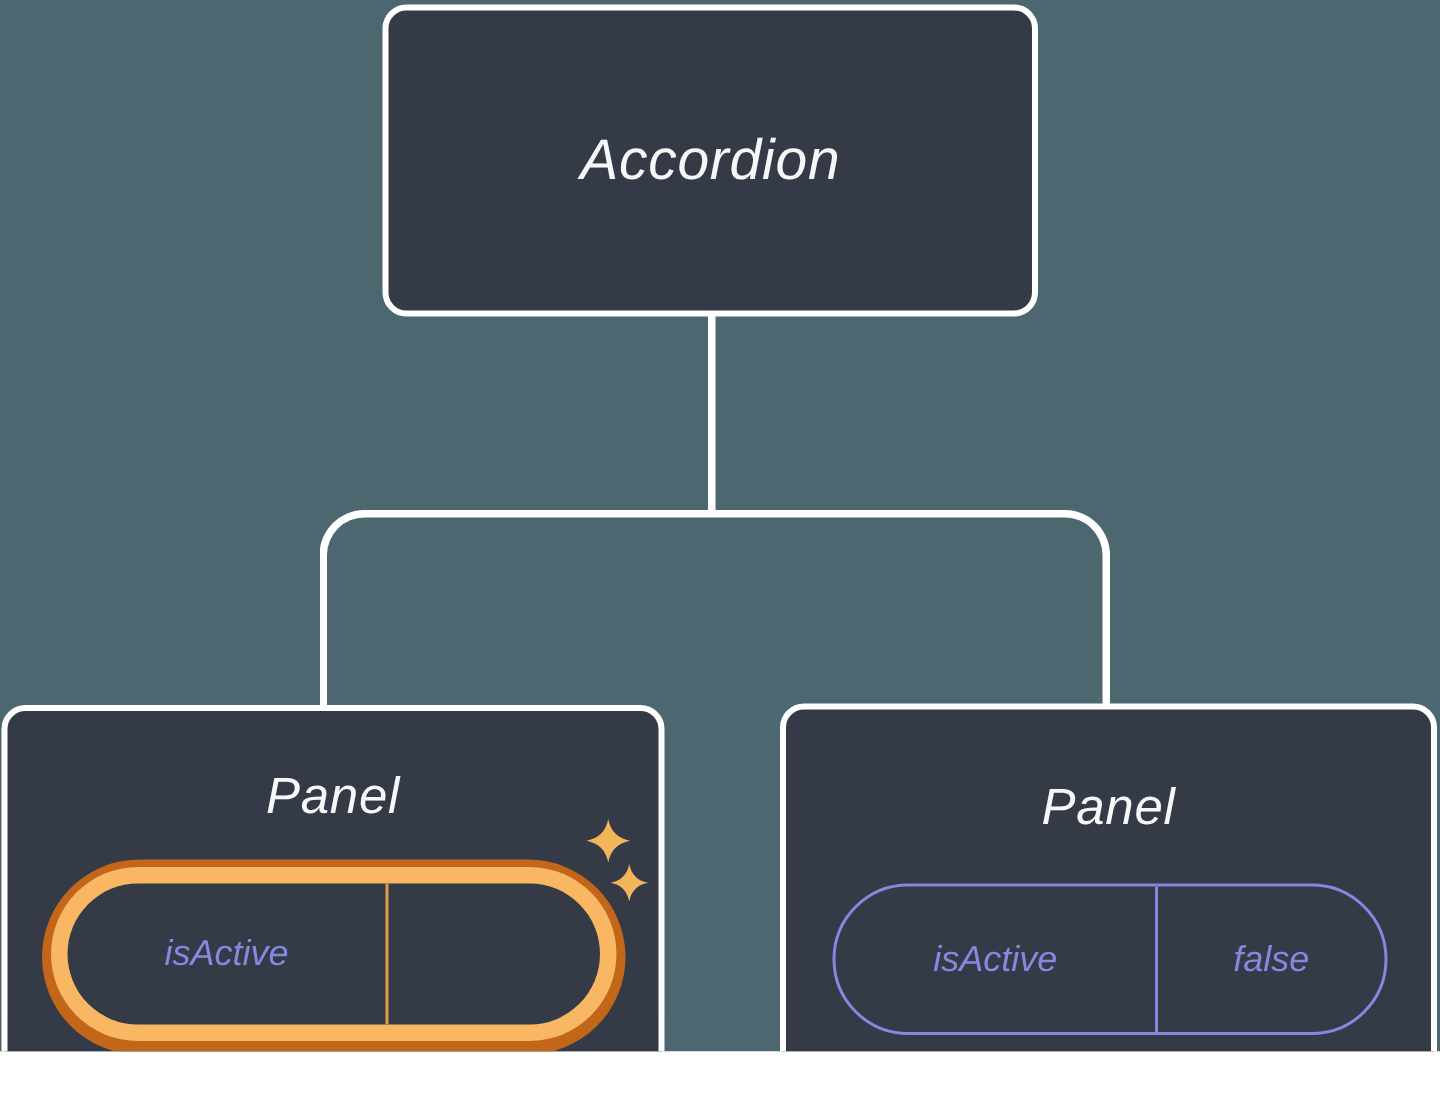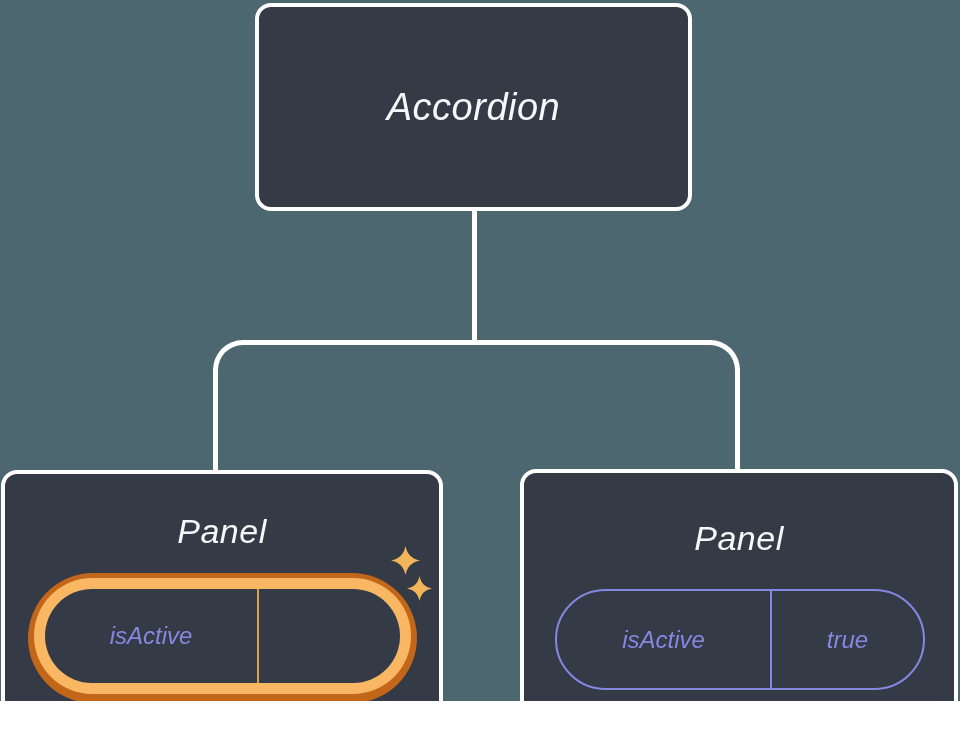--- a/index.html
+++ b/index.html
@@ -127,21 +127,21 @@
         </div>
       </div>
     </div>
   </div>
 
   <div class="node panel panel-right">
     <div class="panel-label">Panel</div>
     <div class="pill-outline">
       <div class="pill-cell cell-name">isActive</div>
       <div class="pill-divider"></div>
-      <div class="pill-cell cell-value">true</div>
+      <div class="pill-cell cell-value">false</div>
     </div>
   </div>
 
   <div class="sparkle sparkle-large">
     <svg viewBox="0 0 24 24" aria-hidden="true">
       <path d="M12 0C13.4 6.9 17.1 10.6 24 12C17.1 13.4 13.4 17.1 12 24C10.6 17.1 6.9 13.4 0 12C6.9 10.6 10.6 6.9 12 0Z" fill="var(--sparkle, #F3B559)"></path>
     </svg>
   </div>
   <div class="sparkle sparkle-small">
     <svg viewBox="0 0 24 24" aria-hidden="true">

